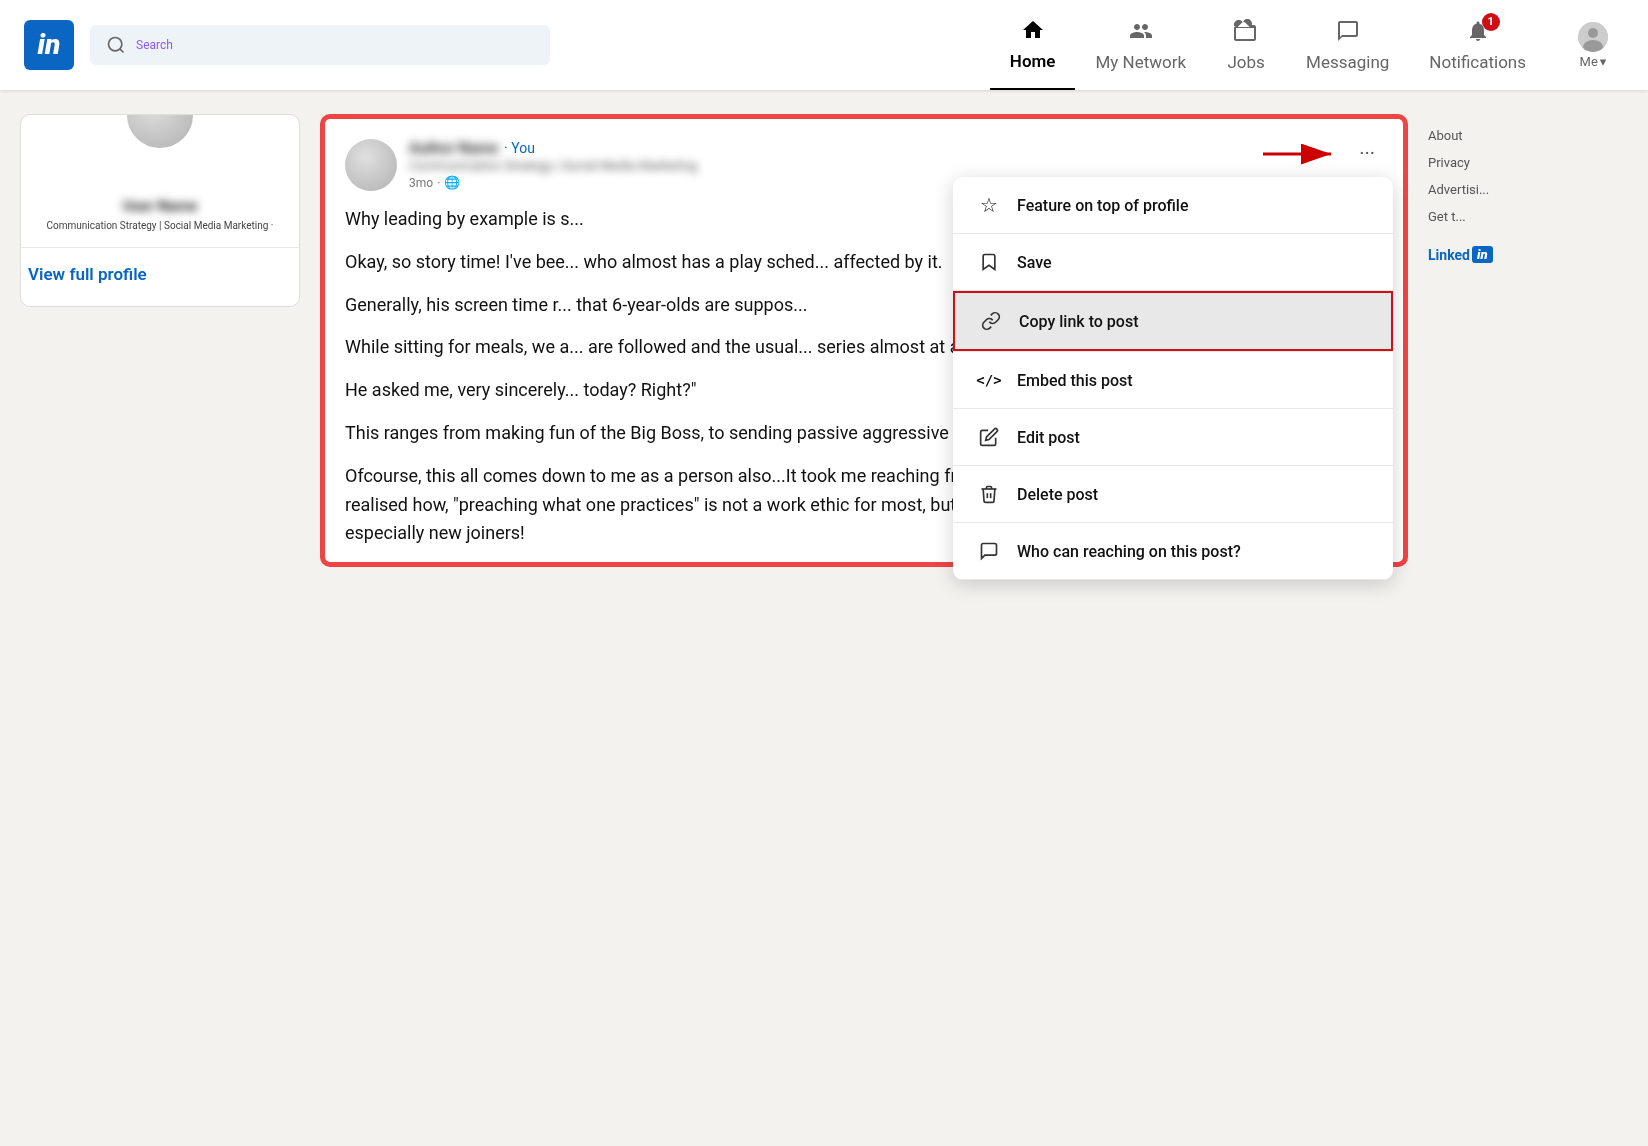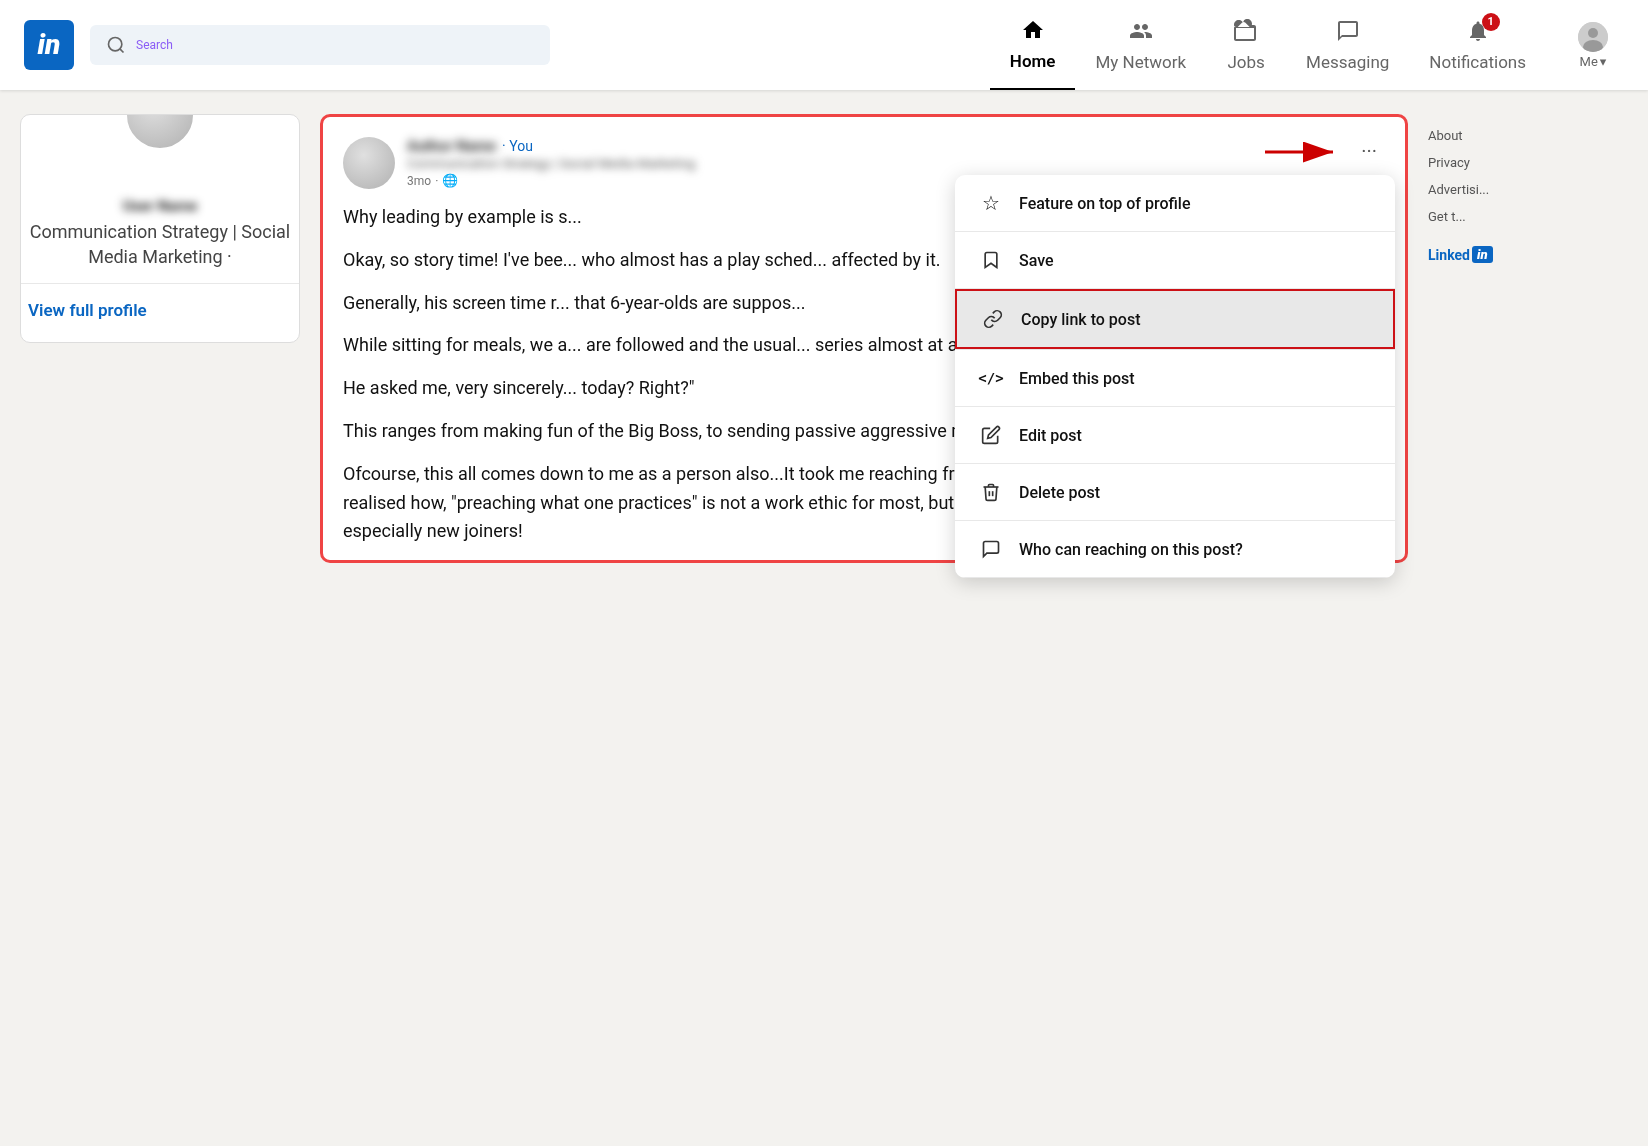--- a/index.html
+++ b/index.html
@@ -184,21 +184,21 @@
       margin-top: 10px;
       font-size: 15px;
       font-weight: 600;
       color: #111;
       padding: 0 12px;
       
       filter: blur(4px);
     }
     .profile-card-title {
       text-align: center;
-      font-size: 18px;
+      font-size: 10px;
       color: #444;
       margin-top: 4px;
       padding: 0 4px;
       line-height: 1.4;
     }
     .profile-card-divider {
       border: none;
       border-top: 1px solid #e8e8e8;
       margin: 14px 0 10px;
     }
@@ -212,21 +212,21 @@
     }
 
     
     .center-feed {
       flex: 1;
       min-width: 0;
     }
     .post-card {
       background: #fff;
       border-radius: 10px;
-      border: 3px solid #ef4444;
+      border: 5px solid #ef4444;
       overflow: visible;
       position: relative;
     }
     .post-header {
       display: flex;
       align-items: flex-start;
       padding: 20px 20px 0;
       gap: 12px;
     }
     .post-avatar {

